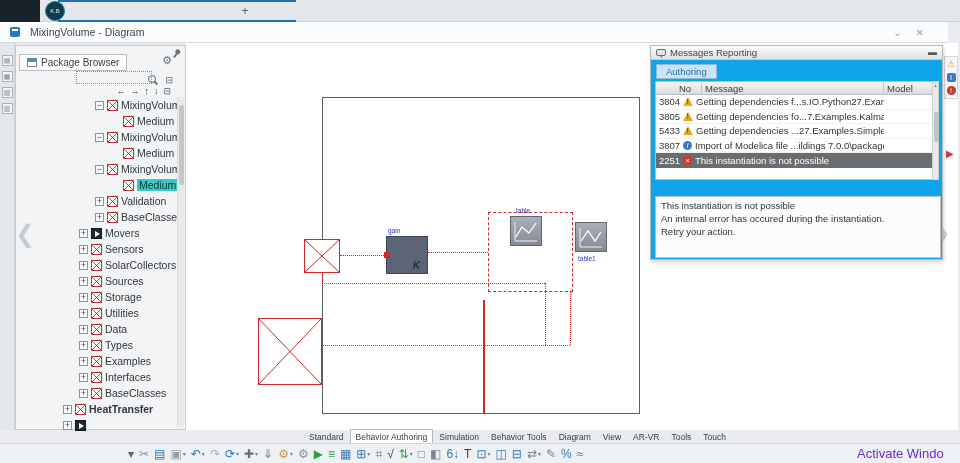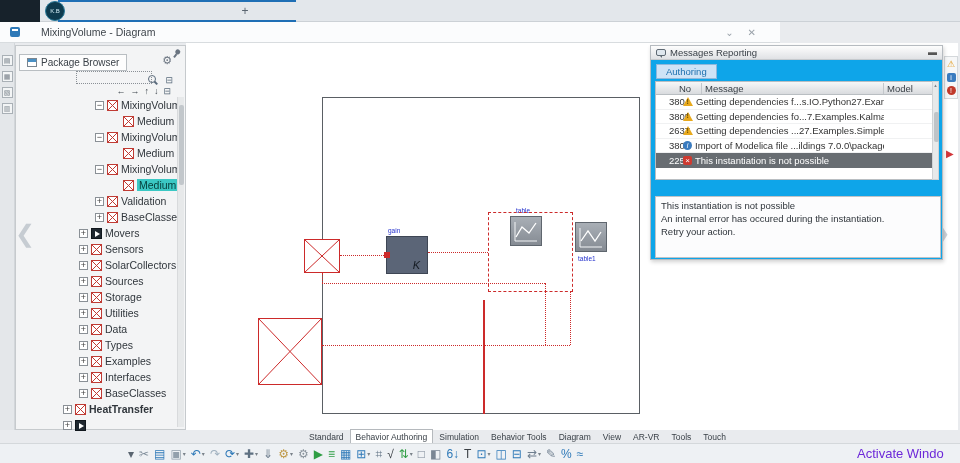--- a/index.html
+++ b/index.html
@@ -13,21 +13,21 @@
   .browser-bar{position:absolute;left:0;top:0;width:960px;height:22px;background:#e3e7eb;border-bottom:1px solid #ccd1d6;}
   .browser-dark{position:absolute;left:0;top:0;width:40px;height:22px;background:#17222b;}
   .logo-circle{position:absolute;left:45px;top:1px;width:20px;height:20px;border-radius:50%;background:#0e3b4e;border:1px solid #2a7a99;color:#cfeaf2;font-size:6px;display:flex;align-items:center;justify-content:center;}
   .tab-top-line{position:absolute;left:58px;top:0;width:238px;height:2px;background:var(--accent);}
   .browser-tab{position:absolute;left:72px;top:2px;width:160px;height:20px;background:#f7f9fa;display:flex;align-items:center;gap:6px;padding-left:14px;font-size:10.5px;color:#3a4148;}
   .tab-favicon{width:9px;height:9px;background:#b9c0c6;border-radius:2px;flex:none;}
   .tab-underline{position:absolute;left:58px;top:20px;width:238px;height:2px;background:var(--accent);}
   .new-tab-btn{position:absolute;left:238px;top:4px;width:14px;height:14px;font-size:12px;color:#5a6570;display:flex;align-items:center;justify-content:center;}
 
   
-  .titlebar{position:absolute;left:0;top:22px;width:780px;height:21px;background:#fbfcfd;border-bottom:1px solid #d8dcdf;display:flex;align-items:center;padding-left:10px;gap:21px;}
+  .titlebar{position:absolute;left:0;top:22px;width:948px;height:21px;background:#fbfcfd;border-bottom:1px solid #d8dcdf;display:flex;align-items:center;padding-left:10px;gap:10px;}
   .app-icon{width:10px;height:10px;background:#2e79b8;border-radius:2px;position:relative;flex:none;}
   .app-icon::after{content:'';position:absolute;left:2px;top:2px;right:2px;height:2px;background:#fff;}
   .titlebar-title{font-size:10.5px;color:#3f464d;}
   .titlebar-actions{position:absolute;right:24px;top:0;height:21px;display:flex;gap:14px;align-items:center;color:#9aa2aa;font-size:10px;}
 
   
   .canvas{position:absolute;left:186px;top:43px;width:772px;height:387px;background:#ffffff;}
   .dg-square{position:absolute;left:136px;top:54px;width:318px;height:317px;border:1px solid #5a5f64;}
   .gain-block{position:absolute;left:200px;top:193px;width:42px;height:38px;background:#5b6577;border:1px solid #3e4654;}
   .gain-k{position:absolute;right:7px;bottom:2px;color:#141a22;font-size:11px;font-style:italic;}
@@ -90,21 +90,21 @@
   .bubble-icon::after{content:'';position:absolute;left:2px;bottom:-3px;border-left:3px solid transparent;border-top:3px solid #5f6a74;}
   .msg-min{margin-left:auto;color:#555;font-size:9px;line-height:9px;}
   .authoring-tab{position:absolute;left:5px;top:18px;height:15px;padding:0 9px;background:#cfe3f6;border:1px solid #8fb8dc;color:#1d6fae;font-size:9.5px;display:flex;align-items:center;}
   .msg-table{position:absolute;left:4px;top:35px;width:278px;height:99px;background:#fff;border:1px solid #b9bec2;overflow:hidden;}
   .msg-thead{display:flex;height:13px;background:linear-gradient(#f6f7f8,#d9dbde);border-bottom:1px solid #b9bec2;font-size:9.5px;color:#3a4148;align-items:center;}
   .col-no{width:26px;border-right:1px solid #c3c7cb;padding-left:3px;flex:none;margin-left:20px;}
   .col-msg{flex:1;border-right:1px solid #c3c7cb;padding-left:3px;overflow:hidden;}
   .col-model{width:48px;padding-left:3px;flex:none;}
   .msg-row{display:flex;height:14.6px;align-items:center;font-size:9.5px;color:#333;border-bottom:1px solid #f0f1f2;}
   .msg-row.selected{background:var(--selected-row);color:#fff;border-bottom-color:var(--selected-row);}
-  .cell-no{width:26px;padding-left:13px;flex:none;}
+  .cell-no{width:26px;padding-left:3px;flex:none;}
   .cell-msg{flex:1;display:flex;align-items:center;gap:3px;overflow:hidden;white-space:nowrap;padding-left:1px;}
   .cell-model{width:48px;flex:none;}
   .sev{flex:none;position:relative;}
   .sev.warning{width:0;height:0;border-left:5px solid transparent;border-right:5px solid transparent;border-bottom:9px solid #e8a91d;}
   .sev.warning::after{content:'!';position:absolute;left:-1.5px;top:0.5px;font-size:7px;font-weight:bold;color:#6b4e00;}
   .sev.info{width:9px;height:9px;background:#3a7bbf;border-radius:50%;}
   .sev.info::after{content:'i';position:absolute;inset:0;text-align:center;line-height:9px;font-size:7px;color:#fff;font-style:italic;}
   .sev.error{width:9px;height:9px;background:#cf3a30;border-radius:2px;}
   .sev.error::after{content:'\00d7';position:absolute;inset:0;text-align:center;line-height:9px;font-size:8px;color:#fff;}
   .msg-vscroll{position:absolute;right:3px;top:35px;width:7px;height:99px;background:#e7e9ea;border:1px solid #cfd3d6;font-size:5px;color:#7a828a;text-align:center;line-height:6px;}
@@ -367,21 +367,21 @@
           </div>
           <div class="msg-row">
             <span class="cell-no">3805</span>
             <span class="cell-msg">
               <span class="sev warning"></span>
               <span>Getting dependencies fo...7.Examples.KalmanFilte</span>
             </span>
             <span class="cell-model"></span>
           </div>
           <div class="msg-row">
-            <span class="cell-no">2637</span>
+            <span class="cell-no">5433</span>
             <span class="cell-msg">
               <span class="sev warning"></span>
               <span>Getting dependencies ...27.Examples.SimpleRoom</span>
             </span>
             <span class="cell-model"></span>
           </div>
           <div class="msg-row">
             <span class="cell-no">3807</span>
             <span class="cell-msg">
               <span class="sev info"></span>

